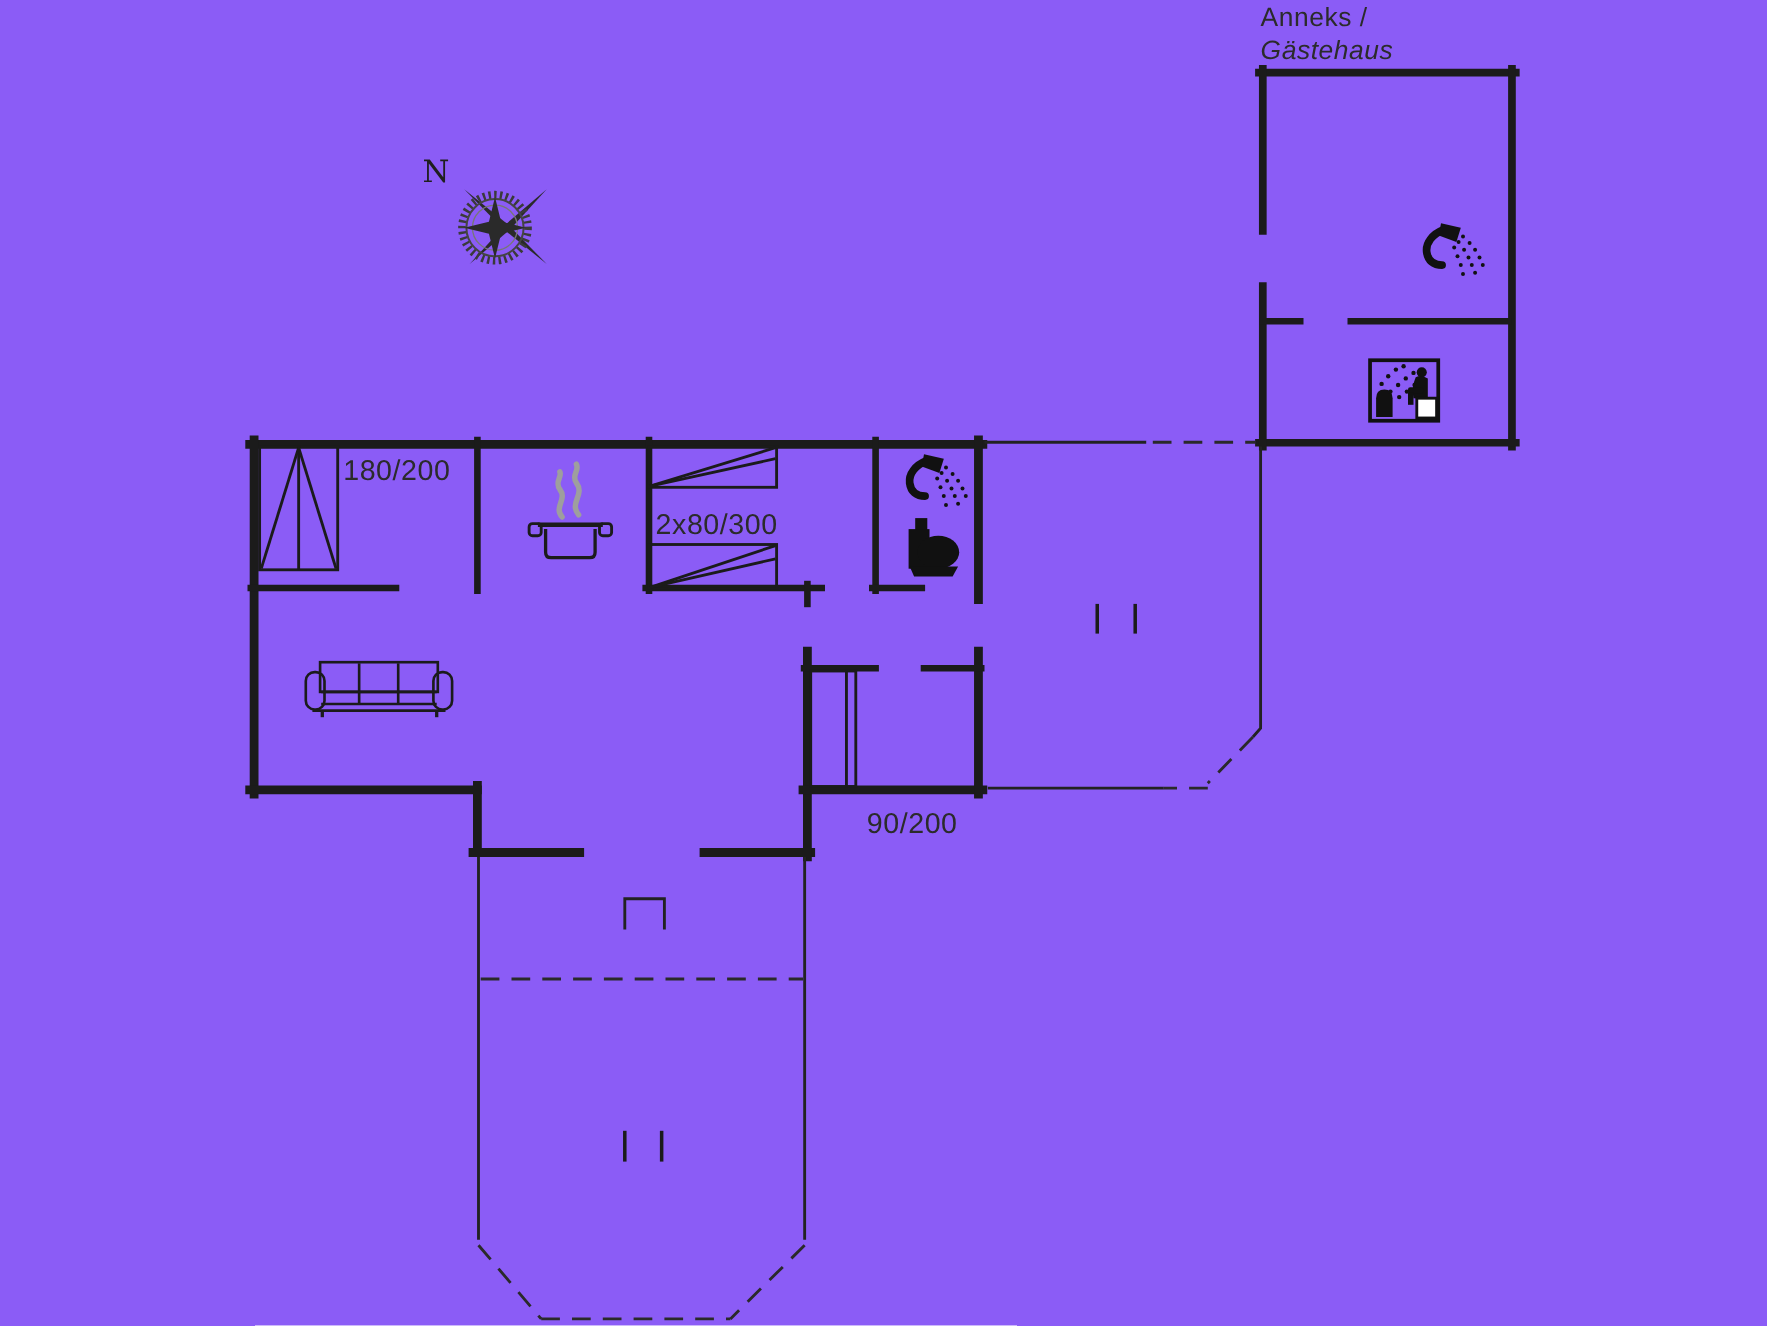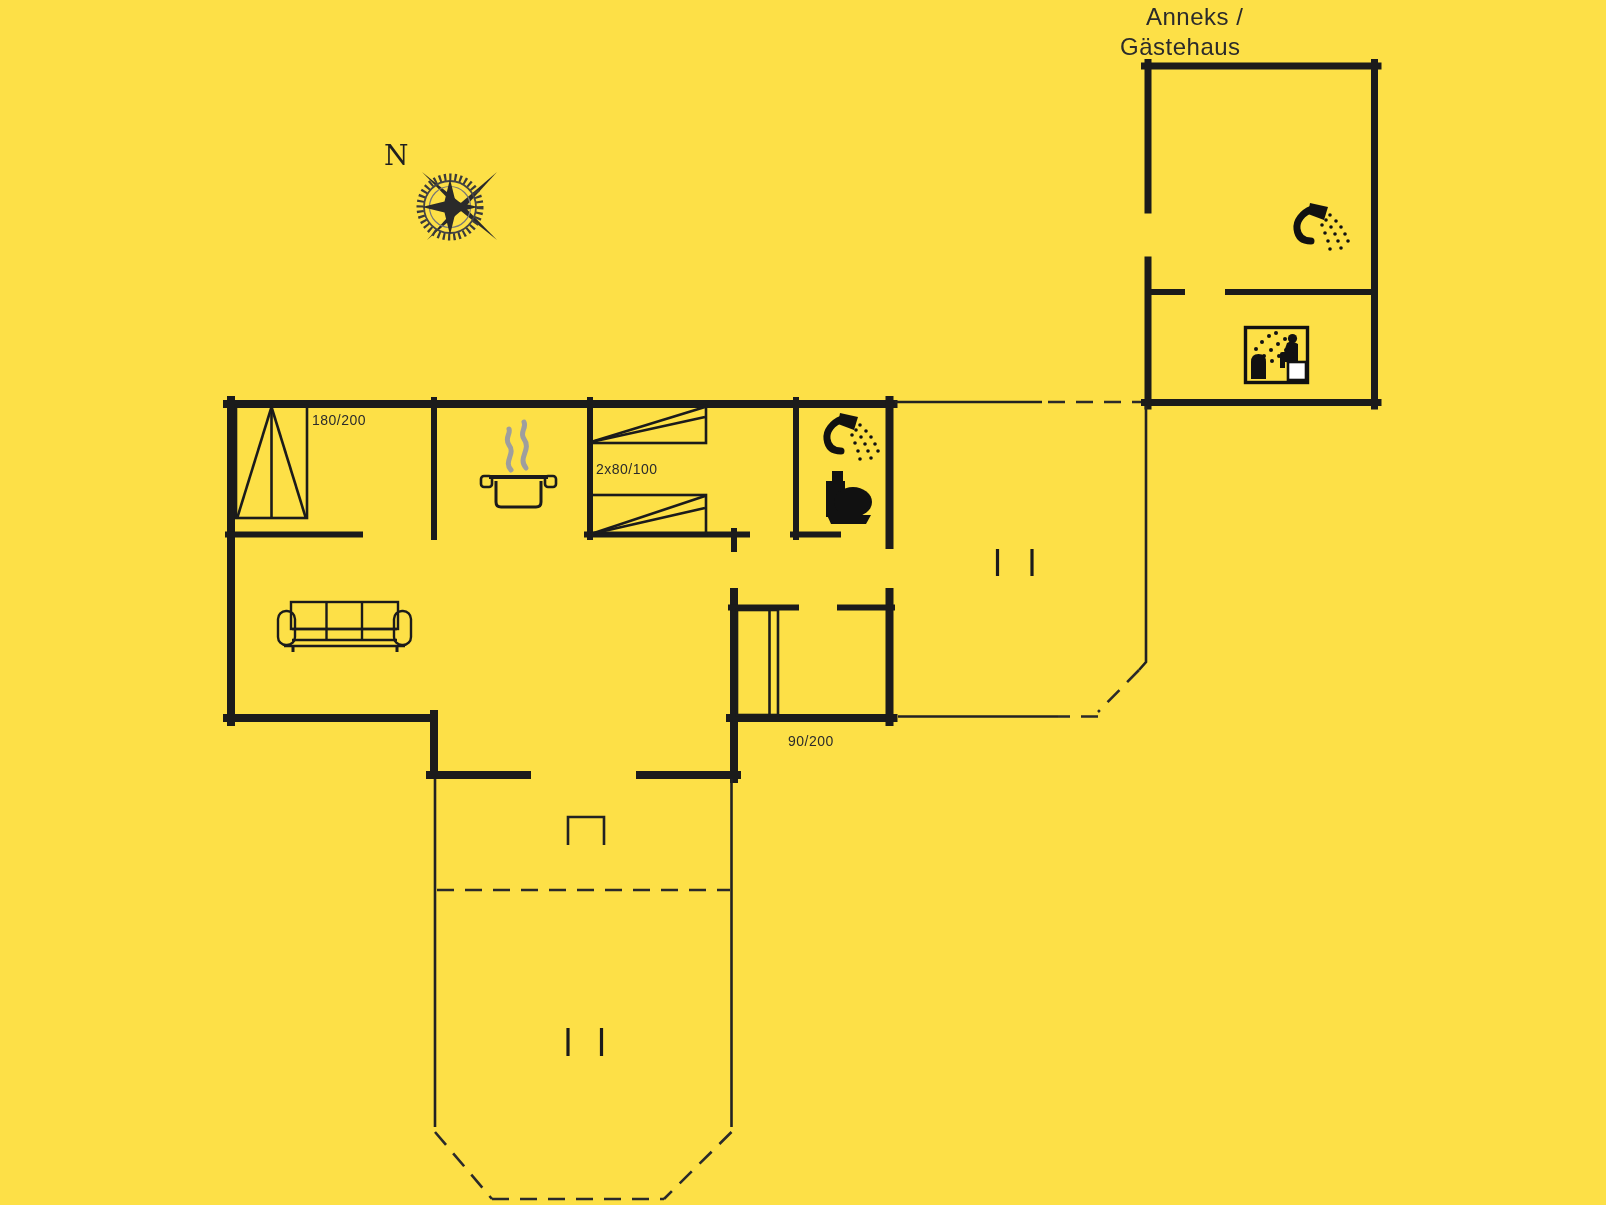--- a/index.html
+++ b/index.html
@@ -1,31 +1,31 @@
 <!DOCTYPE html>
 <html><head>
 <meta charset="utf-8">
 <style>
   html,body{margin:0;padding:0;background:#ffffff;}
   .stage{
     position:relative;
     width:1606px;height:1205px;
-    background:#fde047;
+    background:#8b5cf6;
     overflow:hidden;
     font-family:"Liberation Sans", sans-serif;
   }
   .stage svg{position:absolute;left:0;top:0;}
   .label{
     position:absolute;
     color:#2b2b2b;
     font-family:"Liberation Sans", sans-serif;
     white-space:nowrap;
     letter-spacing:0.5px;
   }
-  .label.dim{font-size:14px;}
+  .label.dim{font-size:26px;}
   .label.annex{font-size:24px;line-height:30px;}
   .label.north{
     font-family:"DejaVu Serif", serif;
     font-size:28px;
     color:#1f1f1f;
     letter-spacing:0;
   }
 </style>
 </head>
 <body>
@@ -205,23 +205,23 @@
       <polygon points="422,172 457.5,208.2 497,240 461.5,203.8" fill="#2a2a2a"></polygon>
       <circle cx="450" cy="207" r="30" fill="none" stroke="#3a3a3a" stroke-width="7" stroke-dasharray="2.2 3"></circle>
       <circle cx="450" cy="207" r="26" fill="none" stroke="#444" stroke-width="1.8"></circle>
       <circle cx="450" cy="207" r="20.5" fill="none" stroke="#777" stroke-width="1.2"></circle>
       <path d="M450,179 L455.5,201.5 L478,207 L455.5,212.5 L450,235 L444.5,212.5
                L422,207 L444.5,201.5 Z" fill="#2a2a2a"></path>
     </g>
   </svg>
 
   <div class="label annex" style="left:1146px; top:2px;">Anneks /</div>
-  <div class="label annex" style="left:1120px; top:32px;">Gästehaus</div>
+  <div class="label annex" style="left:1146px; top:32px;font-style:italic;">Gästehaus</div>
 
   <div class="label north" style="left:384px; top:139px;">N</div>
 
   <div class="label dim" style="left:312px; top:412px;">180/200</div>
 
-  <div class="label dim" style="left:596px; top:461px;">2x80/100</div>
+  <div class="label dim" style="left:596px; top:461px;">2x80/300</div>
 
   <div class="label dim" style="left:788px; top:688px;margin-top:45px;">90/200</div>
 
 </div>
 
 </body></html>

